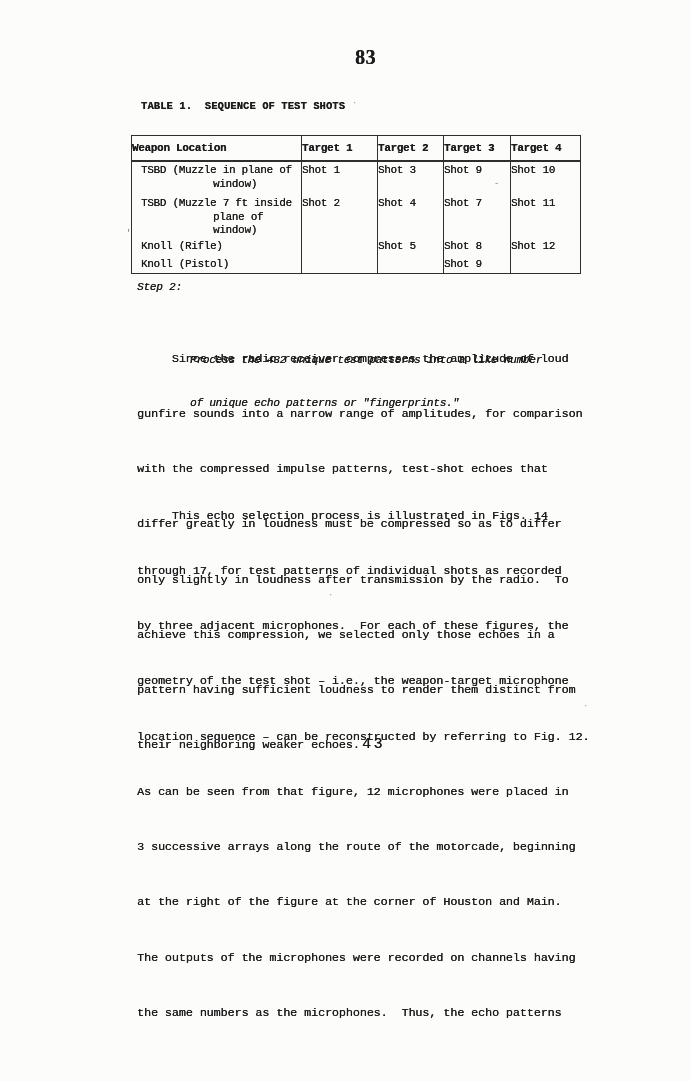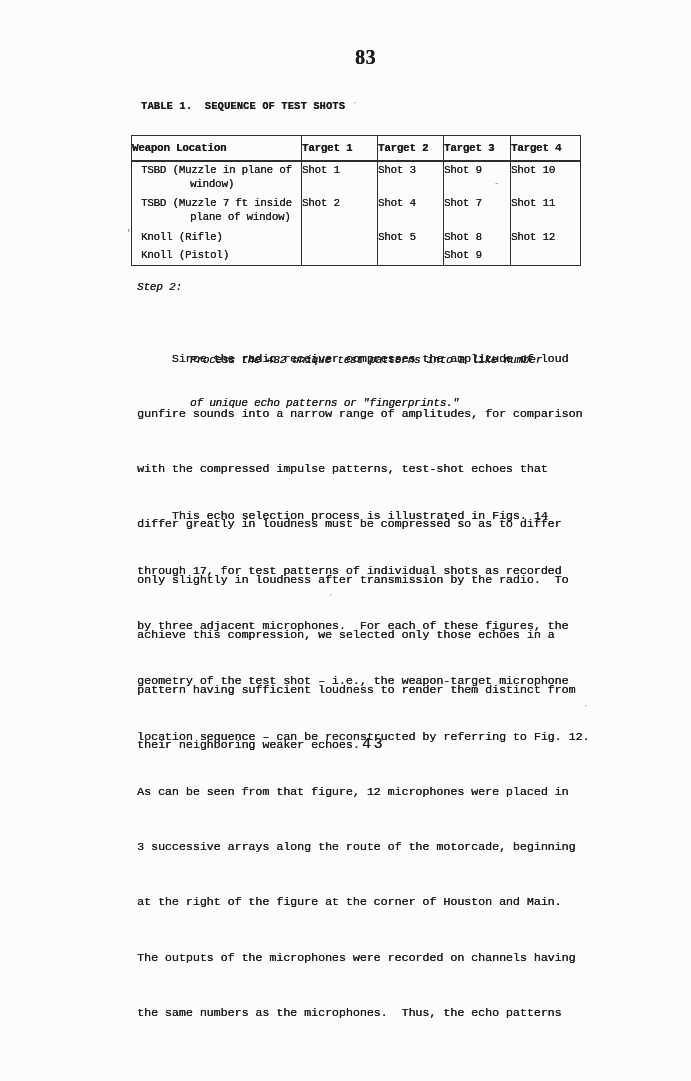--- a/index.html
+++ b/index.html
@@ -62,21 +62,21 @@
   .shots-table td {
     border-left: 1.6px solid #2e2e2e;
     border-right: 1.6px solid #2e2e2e;
     border-top: none;
     border-bottom: none;
     text-align: left;
     vertical-align: top;
     padding: 2px 0 0;
   }
   .shots-table td.loc { text-align: left; padding-left: 9px; }
-  .shots-table td.loc .l2 { margin-left: 49px; }
+  .shots-table td.loc .l2 { margin-left: 72px; }
   .shots-table tr.r2line { height: 34px; }
   .shots-table tr.r1line { height: 18px; }
 
   
   .step2 {
     position: absolute;
     left: 137px;
     top: 280px;
     font-style: italic;
     font-size: 11px;

